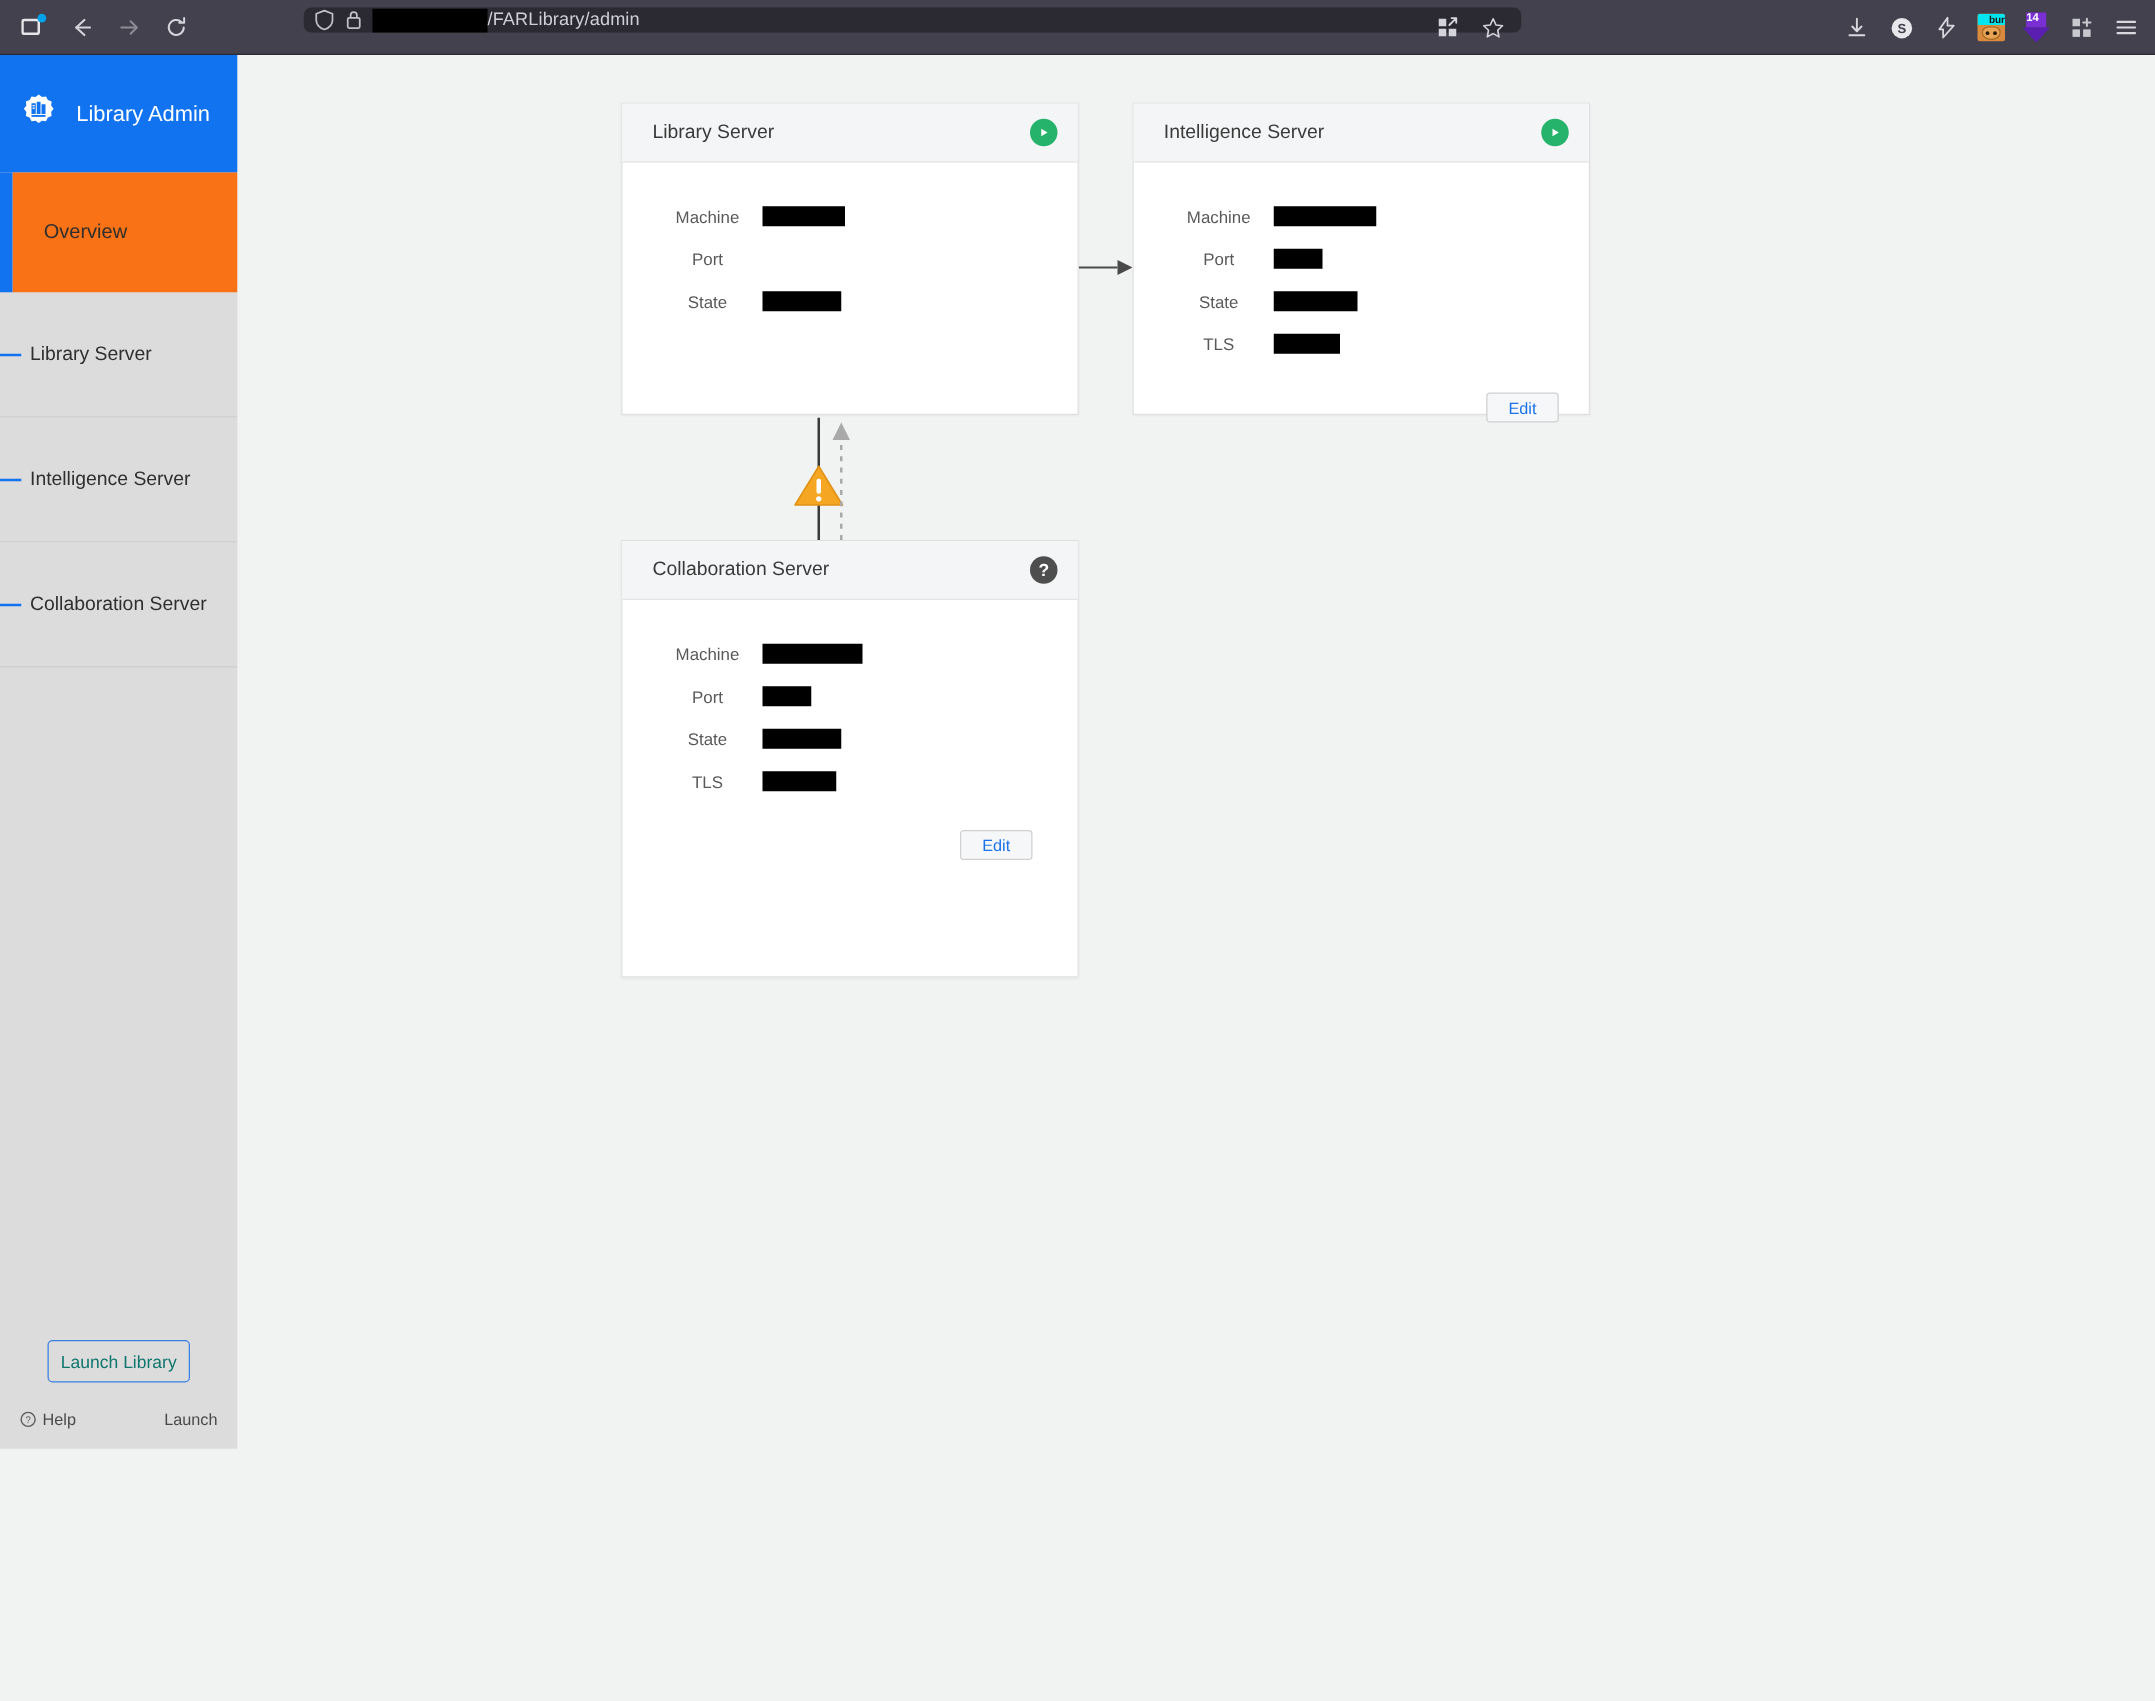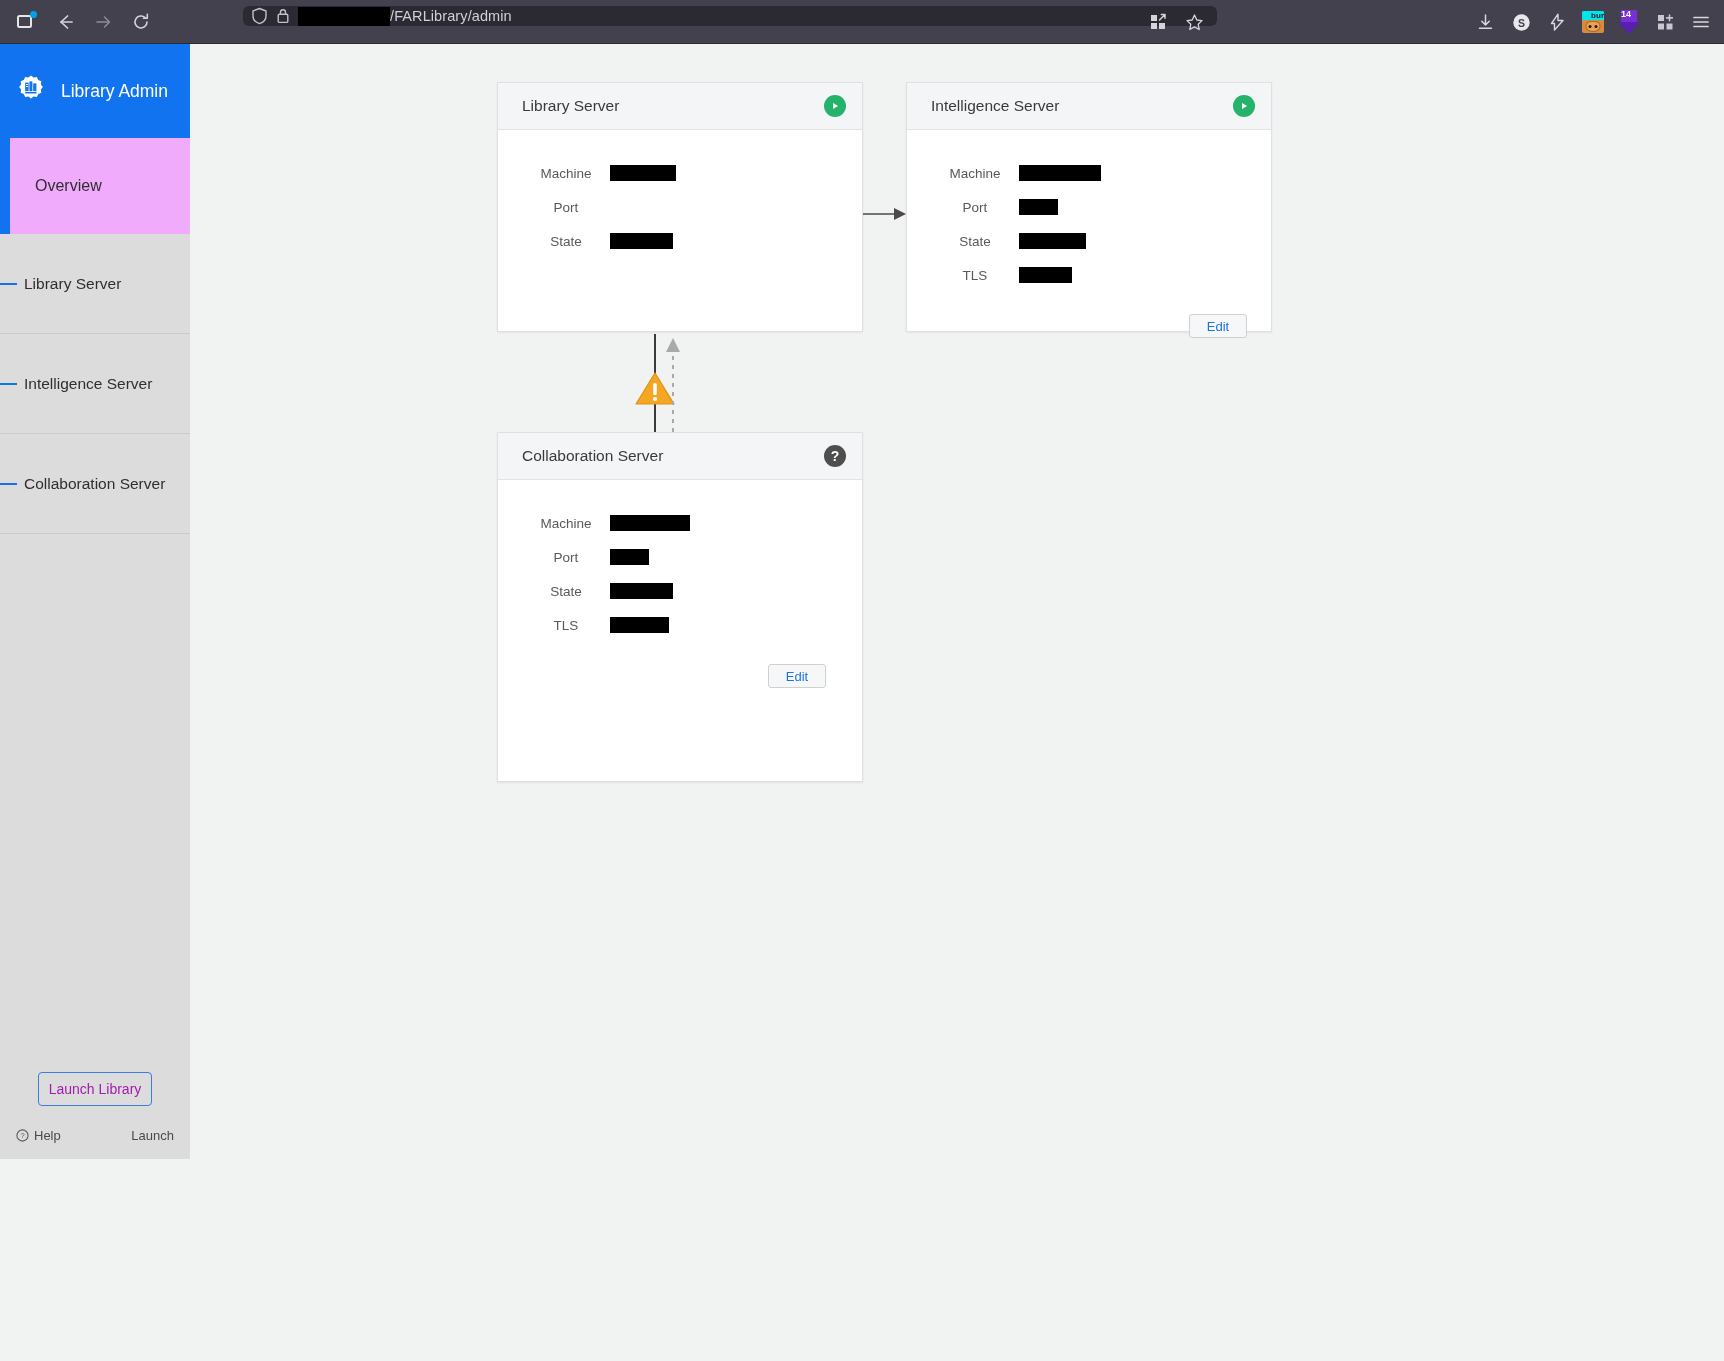--- a/index.html
+++ b/index.html
@@ -119,21 +119,21 @@
     display: flex; align-items: center;
     padding-left: 14px; gap: 13px;
   }
   .brand-logo {
     width: 34px; height: 34px; flex: none;
     display: flex; align-items: center; justify-content: center;
   }
   .brand-title { color: #fff; font-size: 17.5px; }
 
   .nav-overview {
-    height: 96px; background: #f0abfc;
+    height: 96px; background: #f97316;
     display: flex; align-items: center;
     padding-left: 25px;
     margin-left: 10px;
     position: relative;
   }
   .nav-overview::before {
     content: ''; position: absolute; left: -10px; top: 0;
     width: 10px; height: 100%; background: #1273f0;
   }
   .nav-overview-label { font-size: 16px; color: #2f2f2f; }
@@ -153,21 +153,21 @@
   }
   .nav-label { font-size: 15.5px; color: #2f2f2f; }
 
   .sidebar-footer {
     position: absolute; bottom: 0; left: 0; width: 190px;
   }
   .launch-btn {
     display: block; margin: 0 auto 22px auto;
     width: 114px; height: 34px;
     border: 1px solid #3a7fe0; border-radius: 4px;
-    background: #dcdcdc; color: #a21caf;
+    background: #dcdcdc; color: #0f766e;
     font-size: 14px; font-family: "Liberation Sans", sans-serif;
     cursor: pointer;
   }
   .footer-links {
     display: flex; align-items: center;
     padding: 0 16px 16px 16px;
     justify-content: space-between;
   }
   .footer-link {
     display: flex; align-items: center; gap: 5px;

